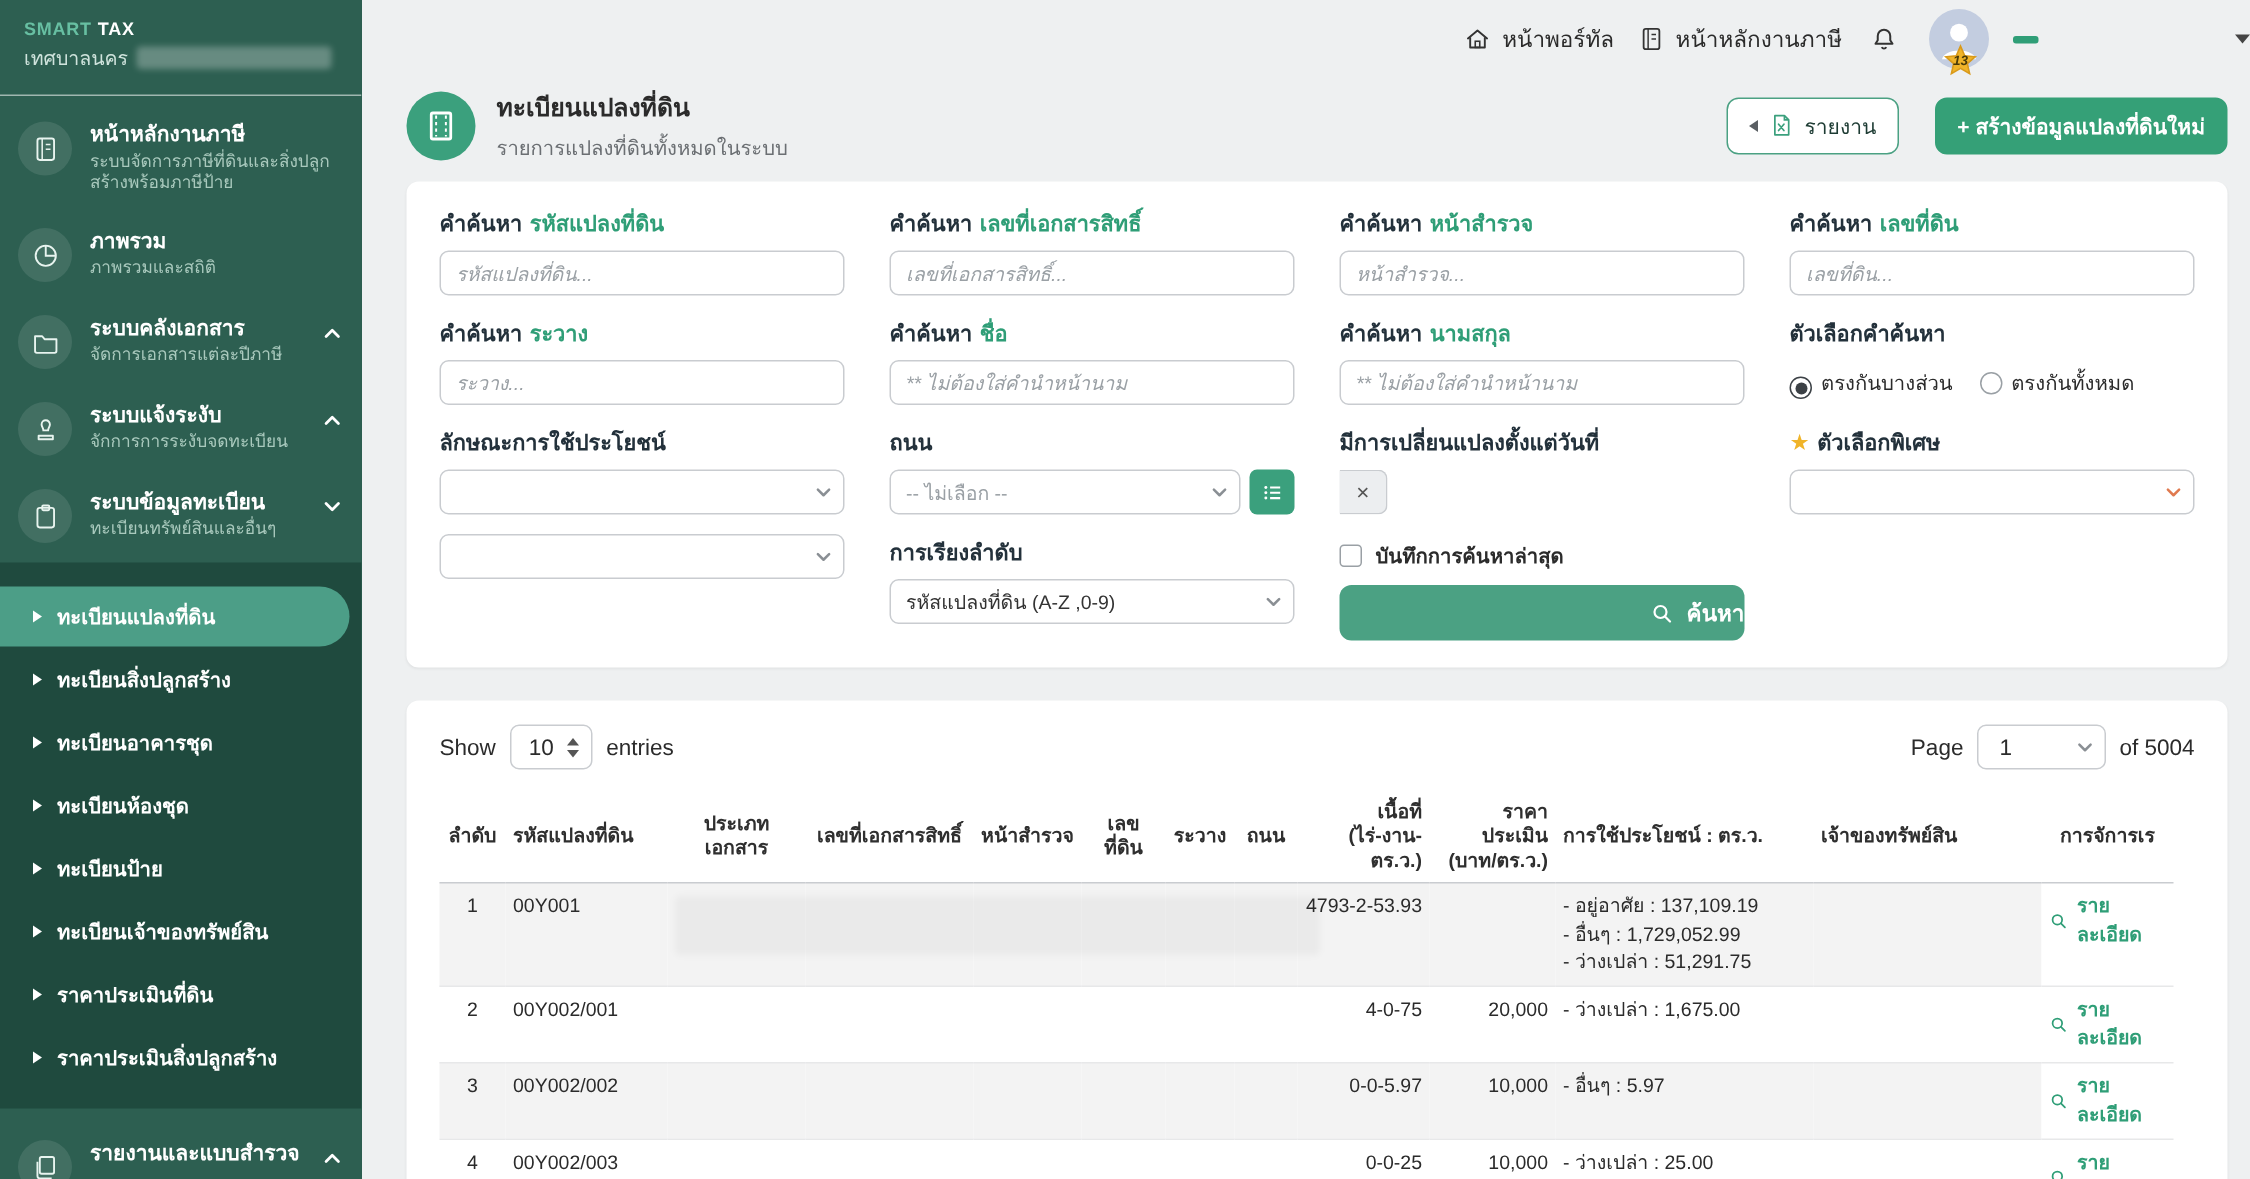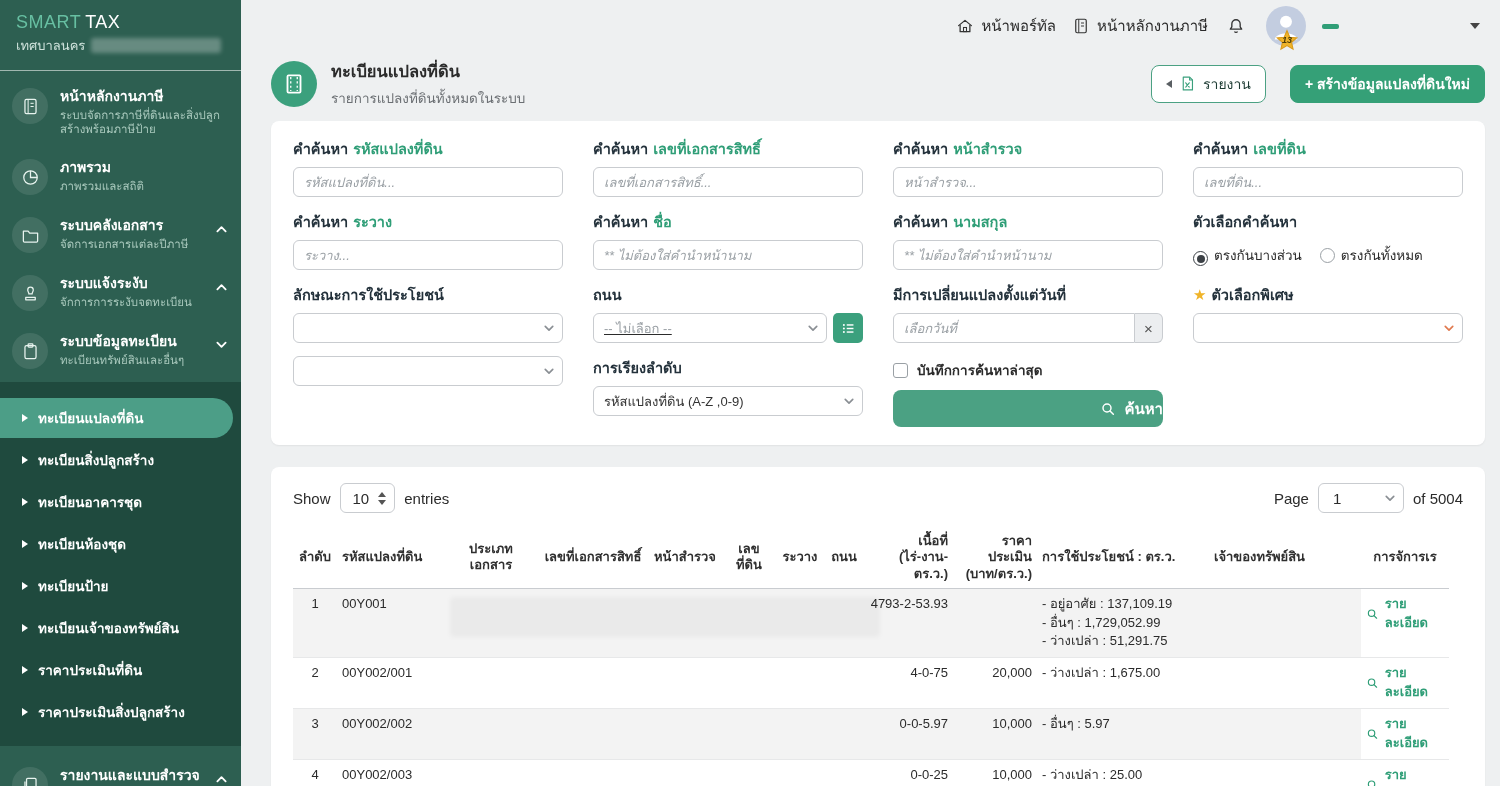--- a/index.html
+++ b/index.html
@@ -4,21 +4,21 @@
 <style>
   * { margin:0; padding:0; box-sizing:border-box; }
   html,body { width:1500px; height:786px; overflow:hidden;
     font-family:"Liberation Sans","DejaVu Sans",sans-serif; background:#eef0f1; color:#2b2b2b; }
   svg.sprite { position:absolute; width:0; height:0; }
   .ic { display:inline-block; vertical-align:middle; }
 
   
   .sidebar { position:fixed; left:0; top:0; width:241px; height:786px; background:#2d5f51; color:#fff; overflow:hidden; z-index:5; }
   .brand { padding:12px 16px 10px 16px; }
-  .brand-line1 { font-size:18px; font-weight:normal; letter-spacing:.5px; }
+  .brand-line1 { font-size:12px; font-weight:bold; letter-spacing:.5px; }
   .brand-smart { color:#67bfa2; }
   .brand-tax { color:#fff; margin-left:4px; }
   .brand-org { font-size:13px; color:#cfe3dc; margin-top:2px; display:flex; align-items:center; gap:6px; }
   .redact { background:rgba(255,255,255,.28); border-radius:3px; filter:blur(2px); display:inline-block; }
   .brand-redact { width:130px; height:15px; }
   .sb-divider { border:none; border-top:1px solid rgba(255,255,255,.55); margin:4px 0 6px 0; }
   .nav-item { display:flex; align-items:flex-start; gap:12px; padding:11px 14px 11px 12px; cursor:pointer; }
   .nav-ic { flex:0 0 36px; width:36px; height:36px; border-radius:50%; background:rgba(255,255,255,.10); display:flex; align-items:center; justify-content:center; color:#e8f4ef; }
   .nav-text { flex:1; min-width:0; }
   .nav-title { font-size:14px; font-weight:bold; line-height:1.25; }
@@ -27,21 +27,21 @@
   .chev.down { transform:rotate(0deg); }
   .submenu { background:#1f4a3e; padding:14px 0 12px 0; margin-top:2px; }
   .sub-item { display:flex; align-items:center; gap:10px; padding:9px 10px 9px 22px; cursor:pointer; margin:2px 0; }
   .sub-item.active { background:#4c9e87; border-radius:0 20px 20px 0; margin-right:8px; }
   .sub-caret { width:0; height:0; border-left:6px solid #fff; border-top:4.5px solid transparent; border-bottom:4.5px solid transparent; flex:0 0 6px; }
   .sub-label { font-size:13.5px; font-weight:bold; color:#fff; }
   .sb-bottom { margin-top:10px; }
 
   
   .main { margin-left:241px; height:786px; position:relative; }
-  .topbar { height:52px; display:flex; align-items:center; justify-content:flex-end; gap:16px; padding-right:20px; color:#2b2b2b; }
+  .topbar { height:52px; display:flex; align-items:center; justify-content:flex-end; gap:16px; color:#2b2b2b; }
   .tb-link { display:flex; align-items:center; gap:7px; font-size:15px; cursor:pointer; }
   .tb-ic { color:#333; }
   .bell { margin-left:2px; cursor:pointer; color:#333; }
   .avatar-wrap { position:relative; width:40px; height:40px; margin-left:4px; cursor:pointer; }
   .avatar { width:40px; height:40px; border-radius:50%; background:#c3cde0; overflow:hidden; display:flex; align-items:center; justify-content:center; }
   .star-badge { position:absolute; left:8px; bottom:-8px; width:26px; height:26px; }
   .star-badge .num { position:absolute; left:0; top:7px; width:100%; text-align:center; font-size:9px; font-style:italic; font-weight:bold; color:#4a3b08; }
   .name-dash { width:17px; height:5px; border-radius:2px; background:#2f9e77; }
   .tb-caret { margin-left:115px; width:0; height:0; border-top:6px solid #444; border-left:5px solid transparent; border-right:5px solid transparent; cursor:pointer; }
 
@@ -62,21 +62,21 @@
   .filter-card { margin-top:12px; padding:16px 22px 18px 22px; display:grid; grid-template-columns:repeat(4,1fr); column-gap:30px; row-gap:13px; }
   .f-label { font-size:14.5px; font-weight:bold; color:#23313b; margin-bottom:7px; display:flex; align-items:center; gap:5px; }
   .f-label .green { color:#2f9e77; }
   .f-star { color:#f0b429; font-size:15px; }
   .tbox { width:100%; height:30px; border:1px solid #c9ccd0; border-radius:6px; padding:0 10px; font-size:13px; font-family:inherit; color:#333; background:#fff; }
   .tbox::placeholder { color:#9aa0a5; font-style:italic; }
   .selbox { position:relative; width:100%; height:30px; border:1px solid #c9ccd0; border-radius:6px; background:#fff; display:flex; align-items:center; padding:0 24px 0 10px; font-size:13px; color:#333; cursor:pointer; }
   .selbox .muted { color:#9aa0a5; }
   .sel-chev { position:absolute; right:8px; top:11px; width:10px; height:7px; color:#8a8f94; }
   .sel-chev.orange { color:#e07a4f; }
-  .road-row { display:flex; gap:6px; align-items:flex-end;text-decoration:underline; }
+  .road-row { display:flex; gap:6px; align-items:flex-end; }
   .road-row .selbox { flex:1; }
   .sq-btn { width:30px; height:30px; border-radius:5px; background:#3ba07d; display:flex; align-items:center; justify-content:center; color:#fff; cursor:pointer; flex:0 0 30px; }
   .date-row { display:flex; }
   .date-row .tbox { border-radius:6px 0 0 6px; }
   .date-clear { width:32px; height:30px; border:1px solid #c9ccd0; border-left:none; border-radius:0 6px 6px 0; background:#eceef0; display:flex; align-items:center; justify-content:center; color:#555; font-size:15px; cursor:pointer; }
   .radio-row { display:flex; align-items:center; gap:18px; height:30px; font-size:13.5px; }
   .radio { width:15px; height:15px; border-radius:50%; border:1.5px solid #9aa0a5; display:inline-flex; align-items:center; justify-content:center; margin-right:6px; vertical-align:-3px; cursor:pointer; }
   .radio.sel { border-color:#3c4146; }
   .radio.sel::after { content:""; width:8px; height:8px; border-radius:50%; background:#3c4146; }
   .check-row { display:flex; align-items:center; gap:9px; font-size:13.5px; margin:3px 0 9px 0;font-weight:bold; }
@@ -460,21 +460,20 @@
                 <use href="#ic-list"></use>
               </svg>
           </div>
         </div>
       </div>
       <div>
         <div class="f-label">
             <span>มีการเปลี่ยนแปลงตั้งแต่วันที่</span>
           </div>
         <div class="date-row">
-          <input class="tbox" placeholder="เลือกวันที่" style="">
           <div class="date-clear">
               <span>×</span>
             </div>
         </div>
       </div>
       <div>
         <div class="f-label">
             <span class="f-star">★</span>
             <span>ตัวเลือกพิเศษ</span>
           </div>

